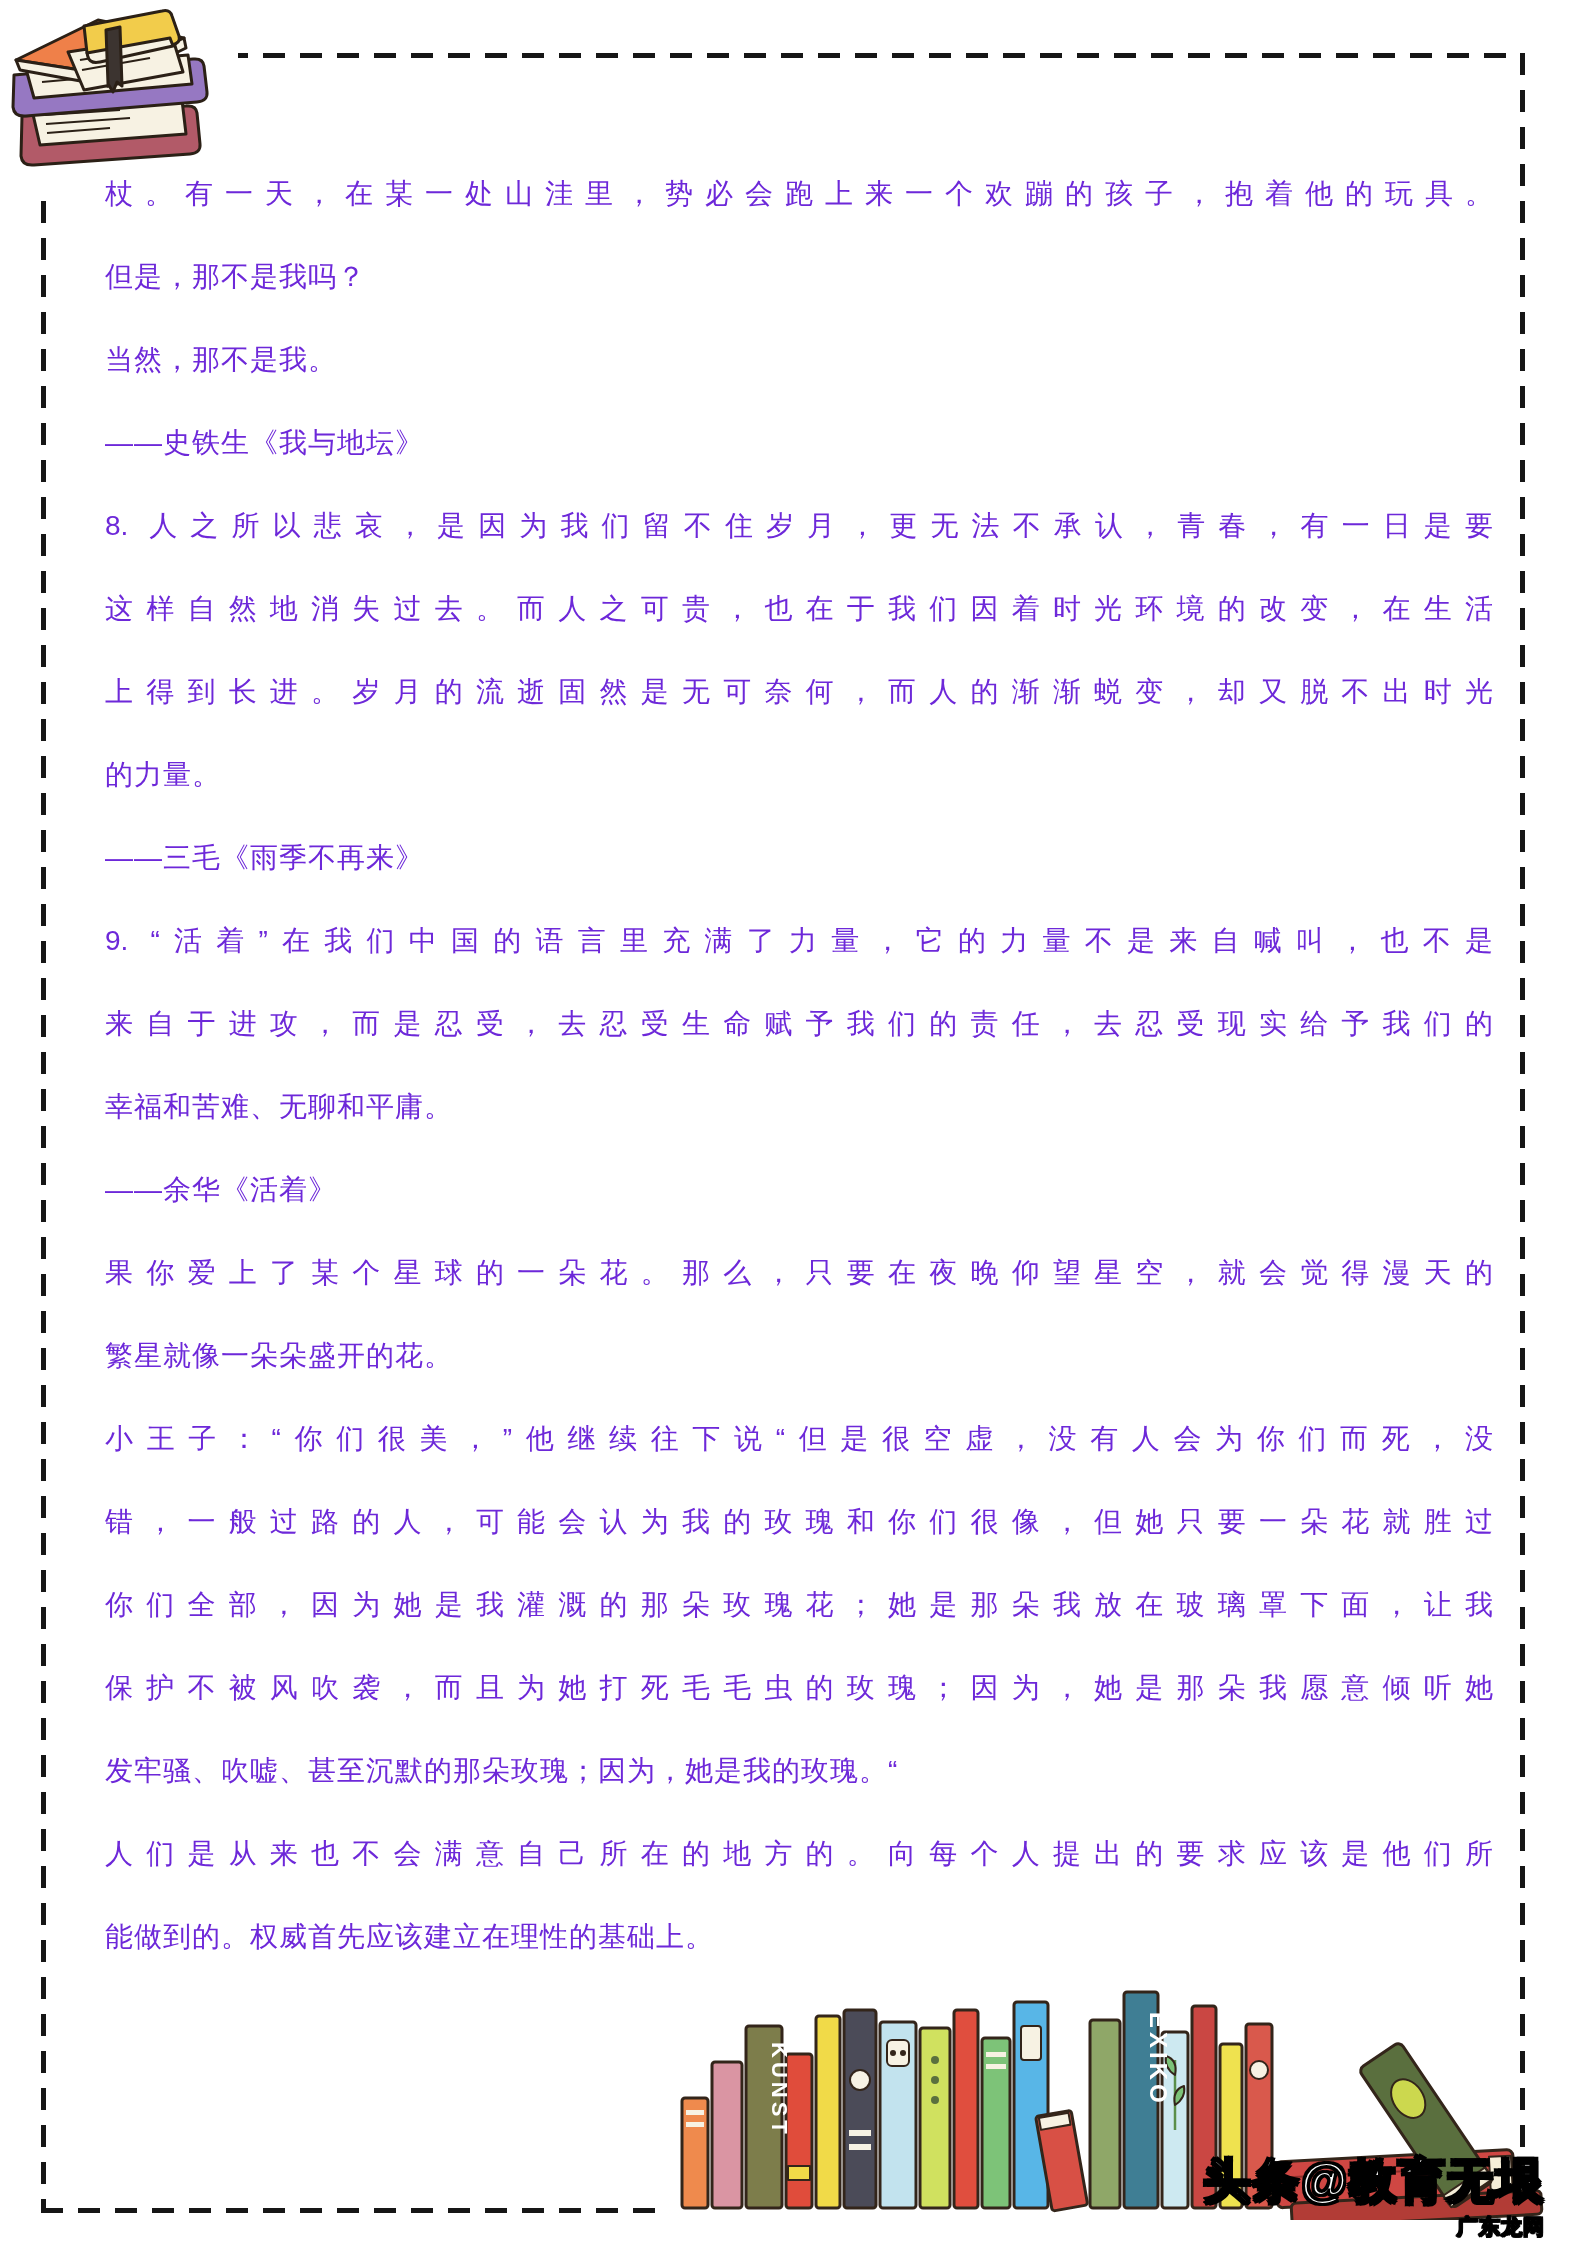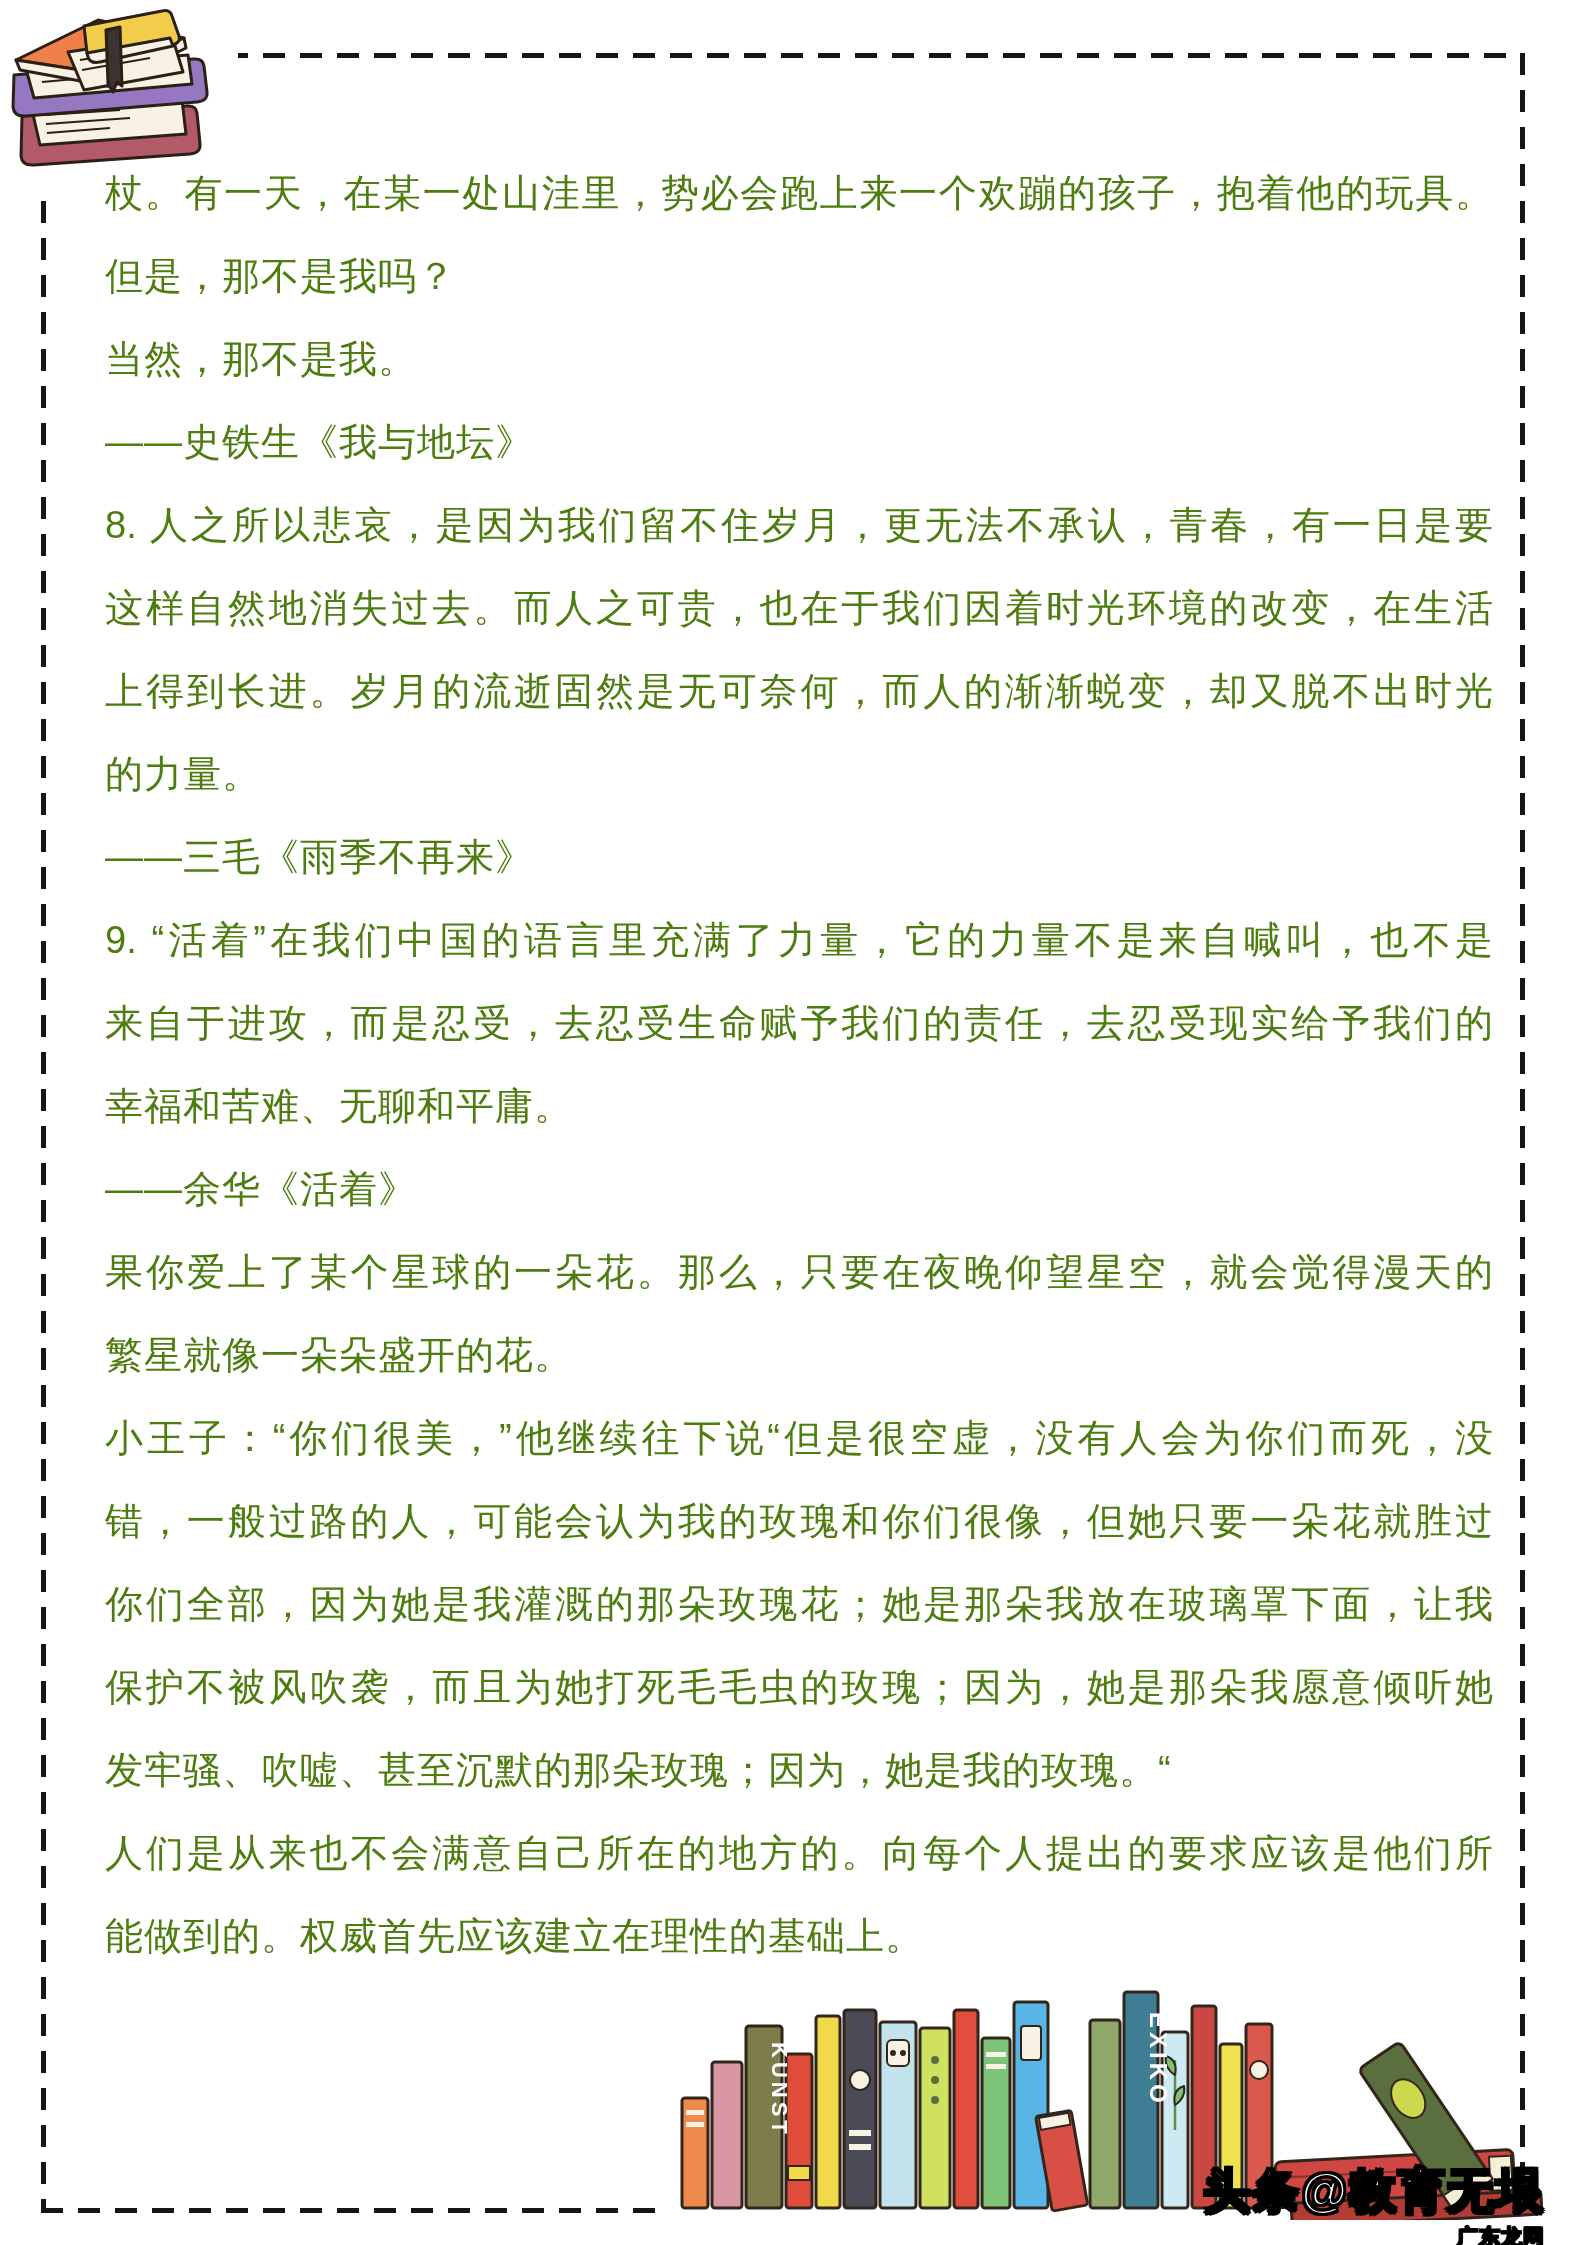--- a/index.html
+++ b/index.html
@@ -12,32 +12,32 @@
   .b-top    { left:41px;  top:53px;   width:1484px; height:5px;
               background:repeating-linear-gradient(90deg,#161616 0 22px,transparent 22px 37px); }
   .b-bottom { left:41px;  top:2208px; width:1484px; height:5px;
               background:repeating-linear-gradient(90deg,#161616 0 22px,transparent 22px 37px); }
   .b-left   { left:41px;  top:53px;   width:5px; height:2160px;
               background:repeating-linear-gradient(180deg,#161616 0 22px,transparent 22px 37px); }
   .b-right  { left:1520px; top:53px;  width:5px; height:2160px;
               background:repeating-linear-gradient(180deg,#161616 0 22px,transparent 22px 37px); }
 
   .content { position:absolute; left:105px; top:152px; width:1388px; z-index:2; }
-  .line { font-size:38px; line-height:83px; color:#4d7c0f; letter-spacing:1px;
+  .line { font-size:28px; line-height:83px; color:#6d28d9; letter-spacing:1px;
           white-space:nowrap; }
   .line.fill { white-space:normal; letter-spacing:normal;
                text-align:justify; text-align-last:justify; }
 
   svg.topleft { position:absolute; left:0; top:0; z-index:2; }
   svg.shelf   { position:absolute; left:670px; top:1930px; z-index:2; }
 
   .watermark { position:absolute; right:42px; top:2150px; z-index:3; text-align:right;
                color:#ffffff; font-weight:bold; }
   .wm-1 { font-size:47px; letter-spacing:2px; -webkit-text-stroke:2.2px #000;
-          text-shadow:2px 2px 0 #000,-2px -2px 0 #000,2px -2px 0 #000,-2px 2px 0 #000;margin-top:10px; }
+          text-shadow:2px 2px 0 #000,-2px -2px 0 #000,2px -2px 0 #000,-2px 2px 0 #000; }
   .wm-2 { font-size:21px; letter-spacing:1px; -webkit-text-stroke:1.4px #000;
           text-shadow:1px 1px 0 #000,-1px -1px 0 #000,1px -1px 0 #000,-1px 1px 0 #000; }
 </style>
 </head>
 <body>
 
 <div class="page">
 
   <div class="b b-top"></div>
   <div class="b b-bottom"></div>

